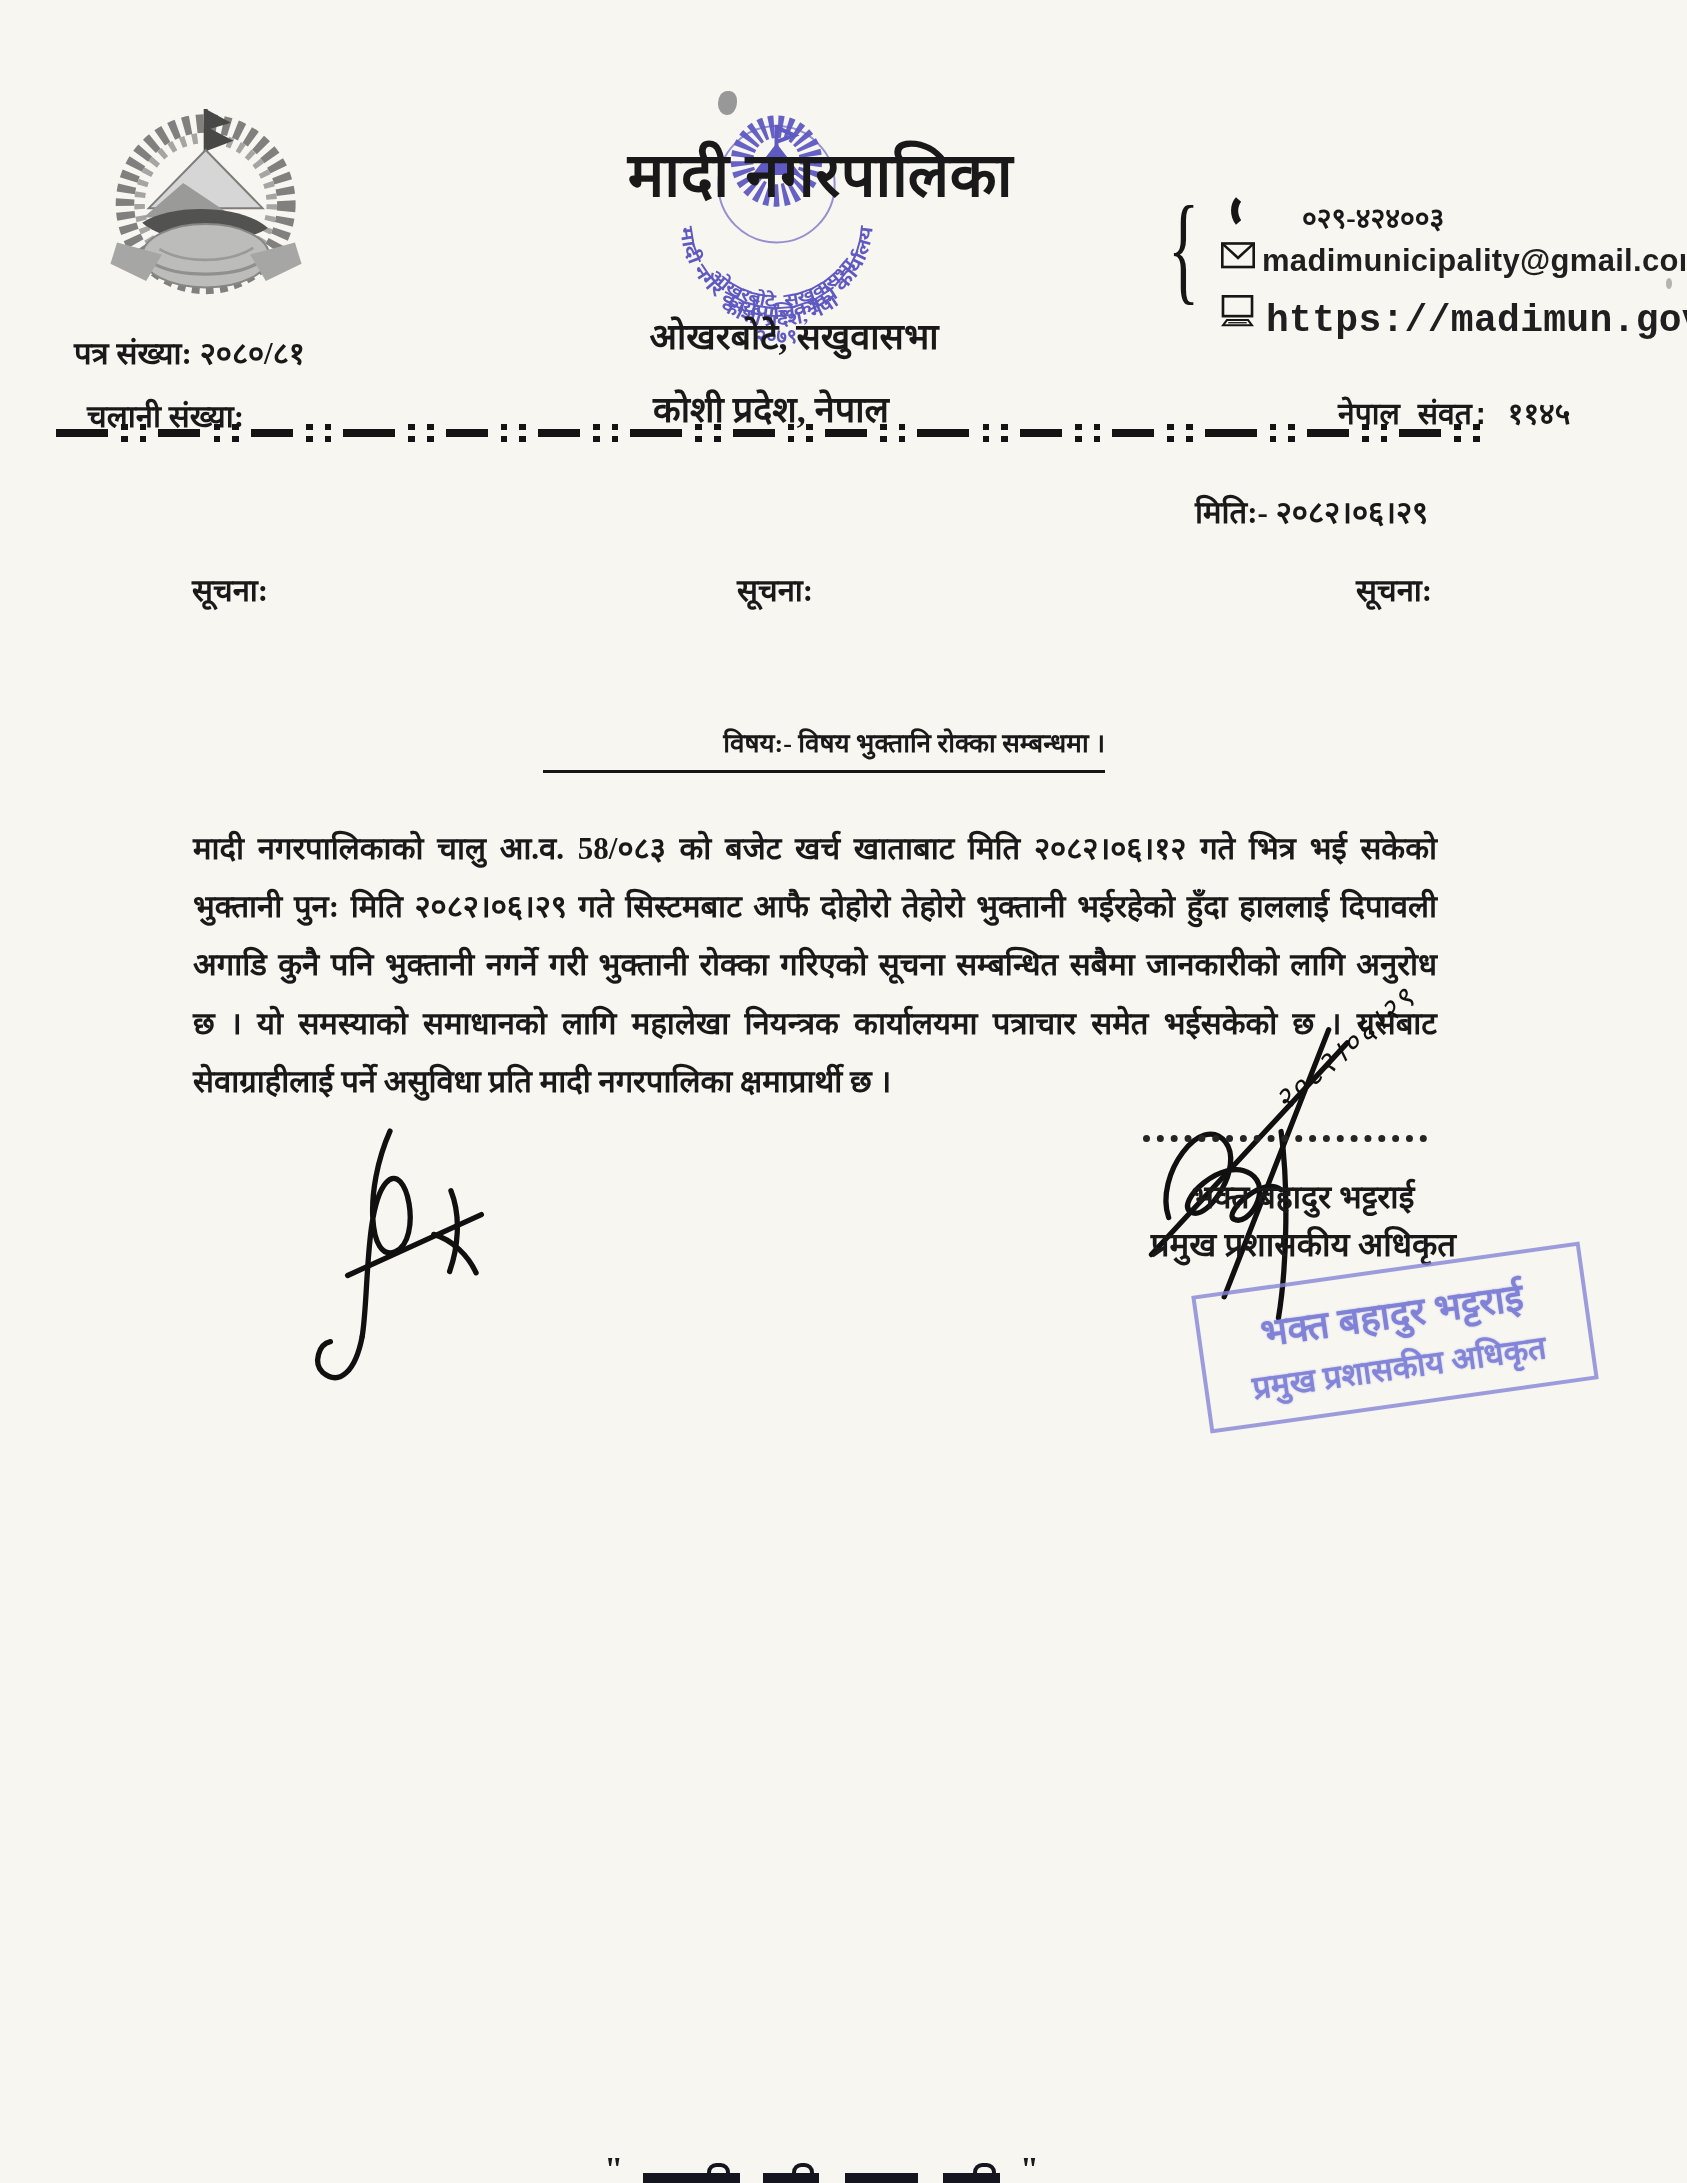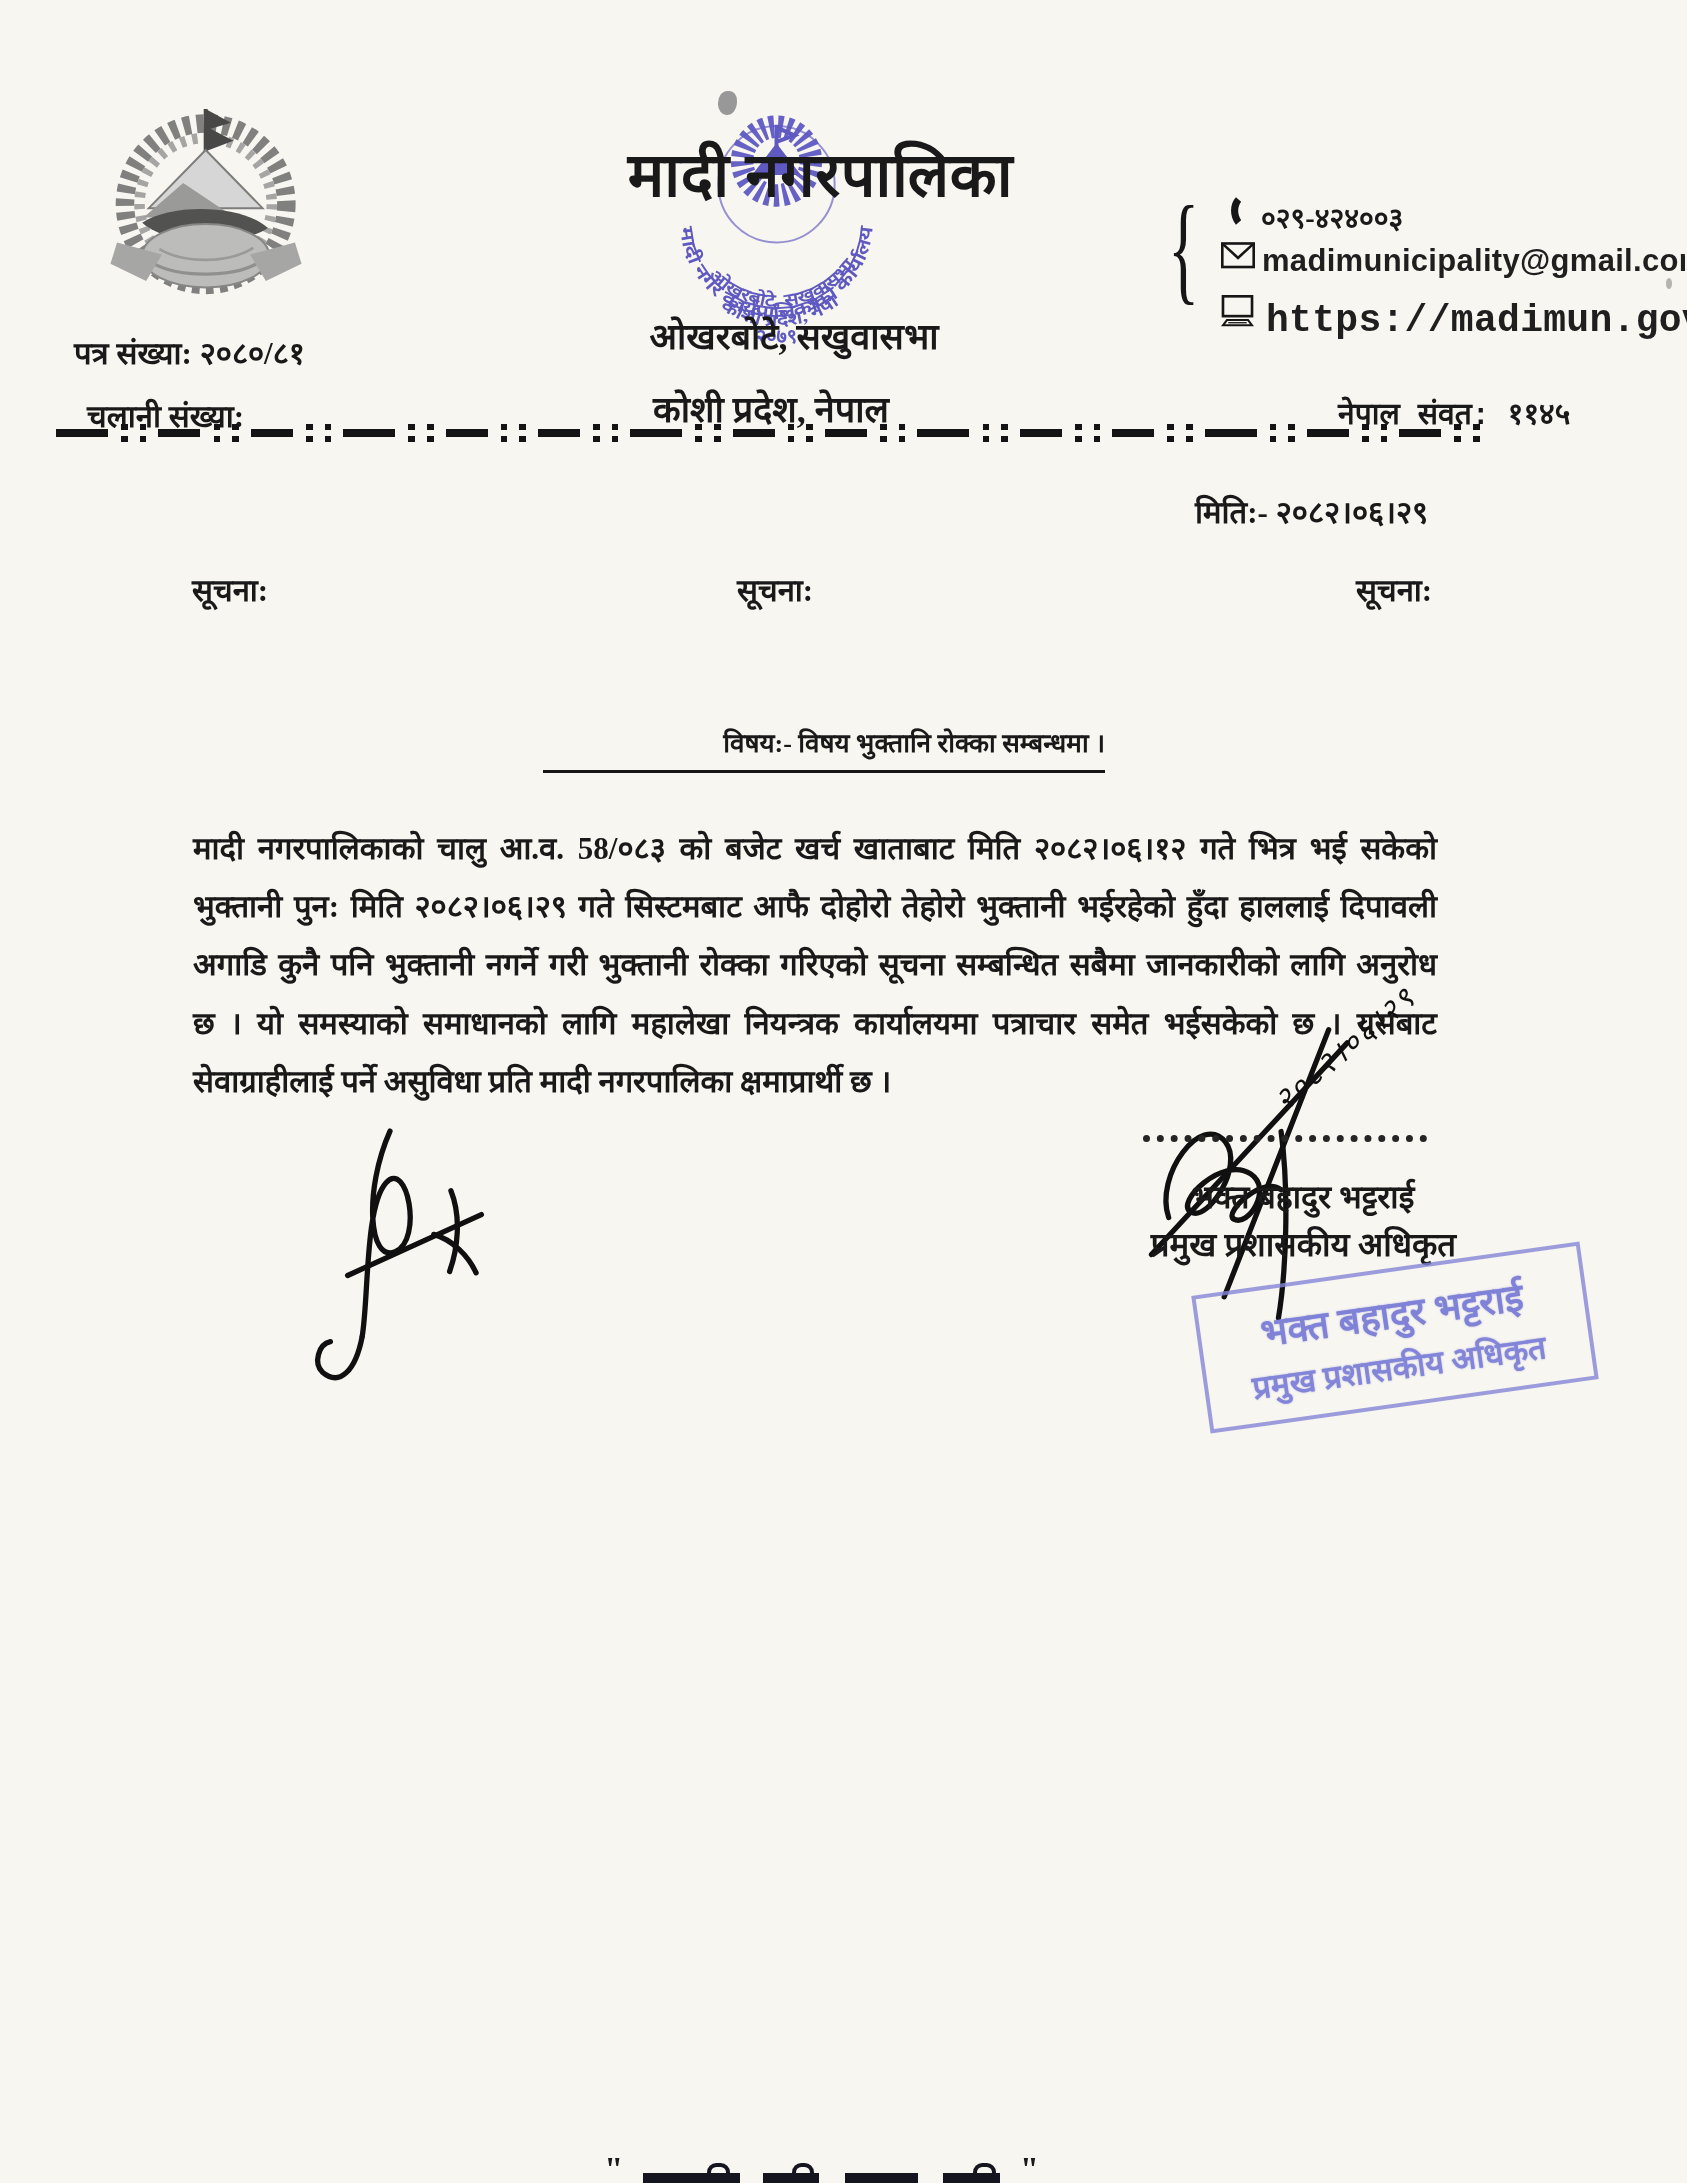--- a/index.html
+++ b/index.html
@@ -18,21 +18,21 @@
   .center{text-align:center;}
   
   .title{left:0;top:131px;width:1641px;font-size:61px;letter-spacing:0.7px;z-index:3;}
   .subtitle{left:0;top:242px;width:1621px;font-size:53px;z-index:3;}
   .addr1{left:0;top:311px;width:1588px;font-size:36px;z-index:3;}
   .addr2{left:0;top:384px;width:1542px;font-size:36px;z-index:3;}
   .letterno{left:74px;top:331px;font-size:31px;}
   .dispatchno{left:87px;top:394px;font-size:31px;}
   .samvat{left:1338px;top:392px;font-size:30px;font-family:Liberation Mono, monospace;}
   .brace{left:1168px;top:179px;font-size:105px;font-weight:400;transform:scaleX(.62) scaleY(1.15);transform-origin:left top;color:#161616;}
-  .phone-txt{left:1261px;top:198px;font-size:28.4px;text-align:right;}
+  .phone-txt{left:1302px;top:198px;font-size:28.4px;text-align:right;}
   .email-txt{left:1262px;top:243px;font-size:31px;letter-spacing:0.3px;white-space:nowrap;width:423px;overflow:hidden;}
   .web-txt{left:1266px;top:299px;font-size:38px;letter-spacing:0.3px;font-family:Liberation Mono, monospace;}
   
   .dashline{left:56px;top:423px;width:1594px;height:20px;display:flex;align-items:center;}
   .dashline .dash{height:7.3px;background:#141414;margin-right:13.2px;}
   .dashline .colon{display:flex;flex-direction:column;justify-content:space-between;height:18px;margin-right:12px;}
   .dashline .colon i{display:block;width:6.6px;height:6px;background:#141414;}
   
   .miti{left:1195px;top:490px;font-size:31px;}
   .notice{top:568px;font-size:31px;}

